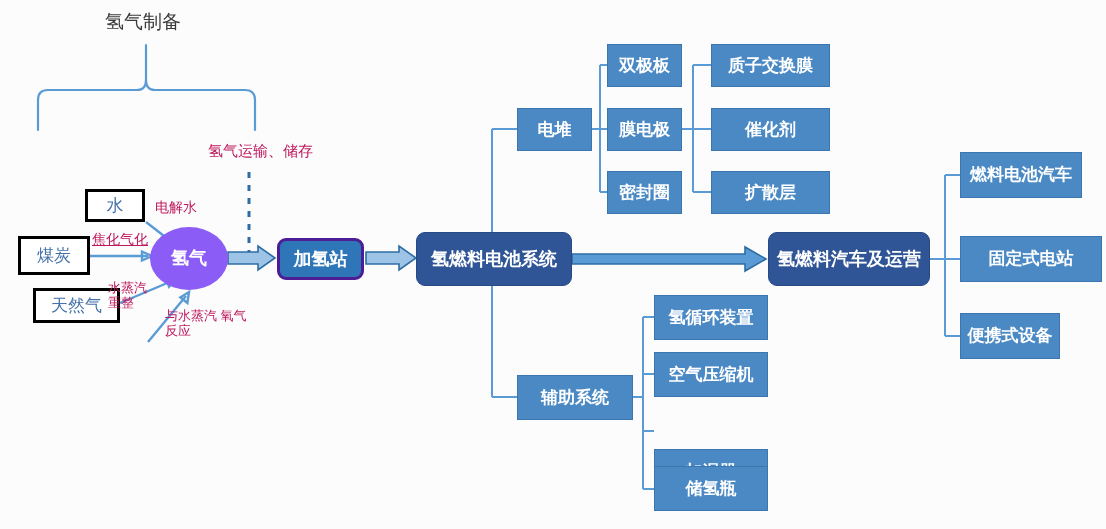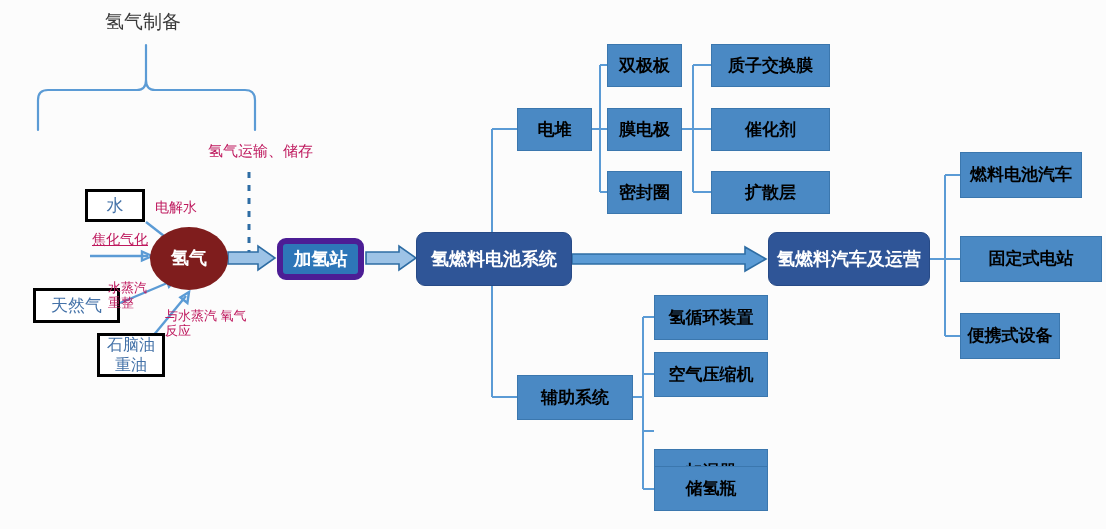--- a/index.html
+++ b/index.html
@@ -8,33 +8,33 @@
 
   .node{position:absolute;box-sizing:border-box;display:flex;align-items:center;
         justify-content:center;text-align:center;line-height:1.15;}
 
   
   .box-black{background:#ffffff;border:3px solid #000000;color:#4472a8;
              font-size:17px;font-weight:400;}
   .box-black.two-line{font-size:16px;line-height:1.25;}
 
   
-  .box-blue{background:#4a89c4;border:1px solid #3b77ae;color:#000000;
+  .box-blue{background:#4a89c4;border:1px solid #3b77ae;color:#ffffff;
             font-size:17px;font-weight:700;}
 
   
   .box-dark{background:#2f5597;border:1px solid #274a86;border-radius:9px;
             color:#ffffff;font-size:18px;font-weight:700;}
 
   
-  .box-round-blue{background:#2e76b8;border:6px solid #4c1d95;border-radius:9px;
+  .box-round-blue{background:#2e76b8;border:3px solid #4c1d95;border-radius:9px;
                   color:#ffffff;font-size:18px;font-weight:700;}
 
   
-  .ellipse{background:#7f1d1d;border-radius:50%;color:#ffffff;font-size:18px;
+  .ellipse{background:#8b5cf6;border-radius:50%;color:#ffffff;font-size:18px;
            font-weight:700;}
 
   .label{position:absolute;color:#be185d;font-size:15px;white-space:nowrap;}
   .label.small{font-size:13px;line-height:1.15;white-space:normal;}
   .title-label{position:absolute;color:#3a3a3a;font-size:19px;white-space:nowrap;}
 
   svg.layer{position:absolute;left:0;top:0;width:1106px;height:529px;
             pointer-events:none;}
   .conn{fill:none;stroke:#5b9bd5;stroke-width:2;}
   .brace{fill:none;stroke:#5b9bd5;stroke-width:2.2;stroke-linecap:round;}
@@ -122,27 +122,24 @@
       <path class="conn" d="M945,336 L960,336"></path>
     </g>
   </svg>
 
   <div class="title-label" style="left:105px;top:9px;">氢气制备</div>
 
   <div class="label" style="left:208px;top:142px;">氢气运输、储存</div>
 
   <div class="node box-black" style="left:85px;top:189px;width:60px;height:33px;">水</div>
 
+  <div class="node box-black" style="left:18px;top:236px;width:72px;height:39px;">煤炭</div>
 
   <div class="node box-black" style="left:33px;top:288px;width:87px;height:35px;">天然气</div>
 
-  <div class="node box-black two-line" style="left:97px;top:333px;width:68px;height:44px;flex-direction:column;">
-    <span>石脑油</span>
-    <span>重油</span>
-  </div>
 
   <div class="label" style="left:155px;top:199px;font-size:14px;">电解水</div>
 
   <div class="label" style="left:92px;top:231px;font-size:14px;text-decoration:underline;">焦化气化</div>
 
   <div class="label small" style="left:108px;top:281px;width:70px;">
     <span>水蒸汽</span><br>
     <span>重整</span>
   </div>
 

